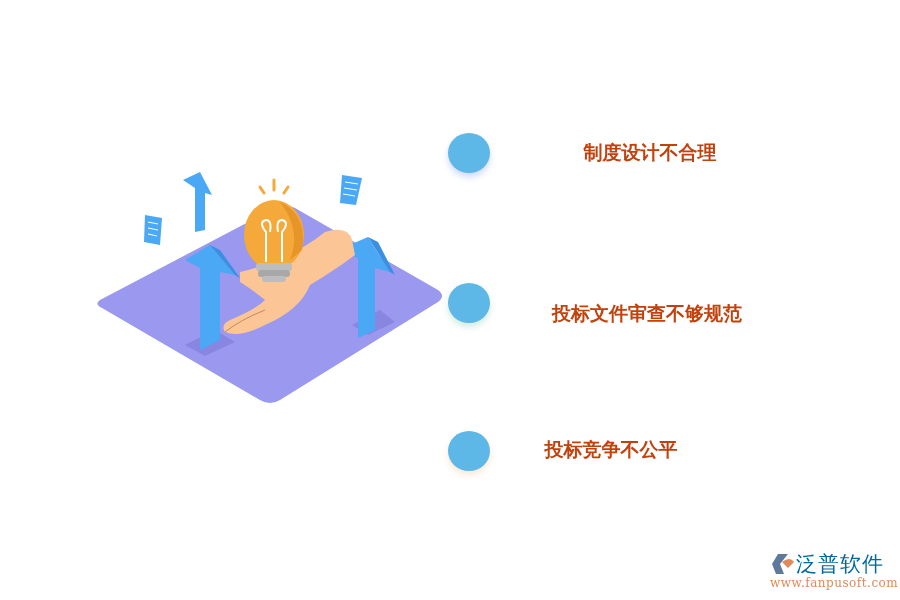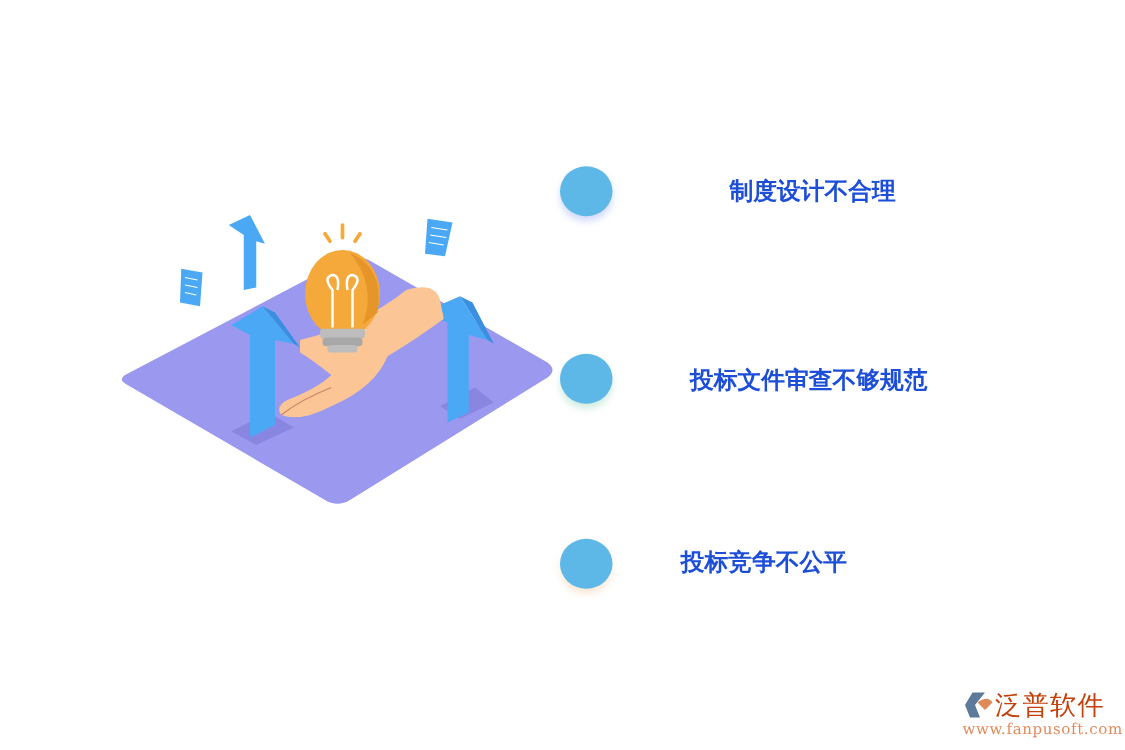--- a/index.html
+++ b/index.html
@@ -4,24 +4,24 @@
 <style>
   html, body { margin:0; padding:0; }
   body { width:900px; height:600px; background:#ffffff; position:relative; overflow:hidden;
          font-family:"DejaVu Sans", "Liberation Sans", sans-serif; }
   .illustration { position:absolute; left:90px; top:160px; width:360px; height:250px; }
   .dot { position:absolute; left:448px; width:42px; height:40px; border-radius:50%;
          background:#5db8e7; }
   .dot.s1 { box-shadow:0 4px 6px rgba(120,150,240,0.35); }
   .dot.s2 { box-shadow:0 4px 6px rgba(120,200,170,0.35); }
   .dot.s3 { box-shadow:0 4px 6px rgba(240,190,140,0.35); }
-  .label { position:absolute; font-size:19px; font-weight:bold; color:#1d4ed8; white-space:nowrap;
+  .label { position:absolute; font-size:19px; font-weight:bold; color:#c2410c; white-space:nowrap;
            transform:translateX(-50%); }
   .logo { position:absolute; left:768px; top:550px; width:125px; height:45px; }
-  .logo-name { position:absolute; left:28px; top:0; font-size:21px; color:#c2410c; letter-spacing:1px; }
+  .logo-name { position:absolute; left:28px; top:0; font-size:21px; color:#0369a1; letter-spacing:1px; }
   .logo-url { position:absolute; left:2px; top:26px; font-size:12px; color:#e08a5a;
               font-family:"DejaVu Serif", serif; letter-spacing:0.5px; }
 </style>
 </head>
 <body>
 
 <div class="illustration">
   <svg width="360" height="250" viewBox="0 0 360 250">
 
     <path d="M10 140 L185 48 Q195 43 205 48 L348 130 Q356 136 348 142 L190 240 Q180 246 170 240 L12 148 Q4 144 10 140 Z" fill="#9a98ef"></path>
@@ -67,21 +67,21 @@
   </svg>
 </div>
 
 <div>
   <div class="dot s1" style="top:133px"></div>
   <div class="label" style="left:650px; top:140px">制度设计不合理</div>
 </div>
 
 <div>
   <div class="dot s2" style="top:283px"></div>
-  <div class="label" style="left:647px; top:291px">投标文件审查不够规范</div>
+  <div class="label" style="left:647px; top:301px">投标文件审查不够规范</div>
 </div>
 
 <div>
   <div class="dot s3" style="top:431px"></div>
   <div class="label" style="left:611px; top:437px">投标竞争不公平</div>
 </div>
 
 <div class="logo">
   <svg width="26" height="24" viewBox="0 0 26 24" style="position:absolute;left:2px;top:2px">
     <path d="M2 12 L8 2 L18 2 L10 12 L14 22 L6 22 Z" fill="#5d7a9a"></path>

